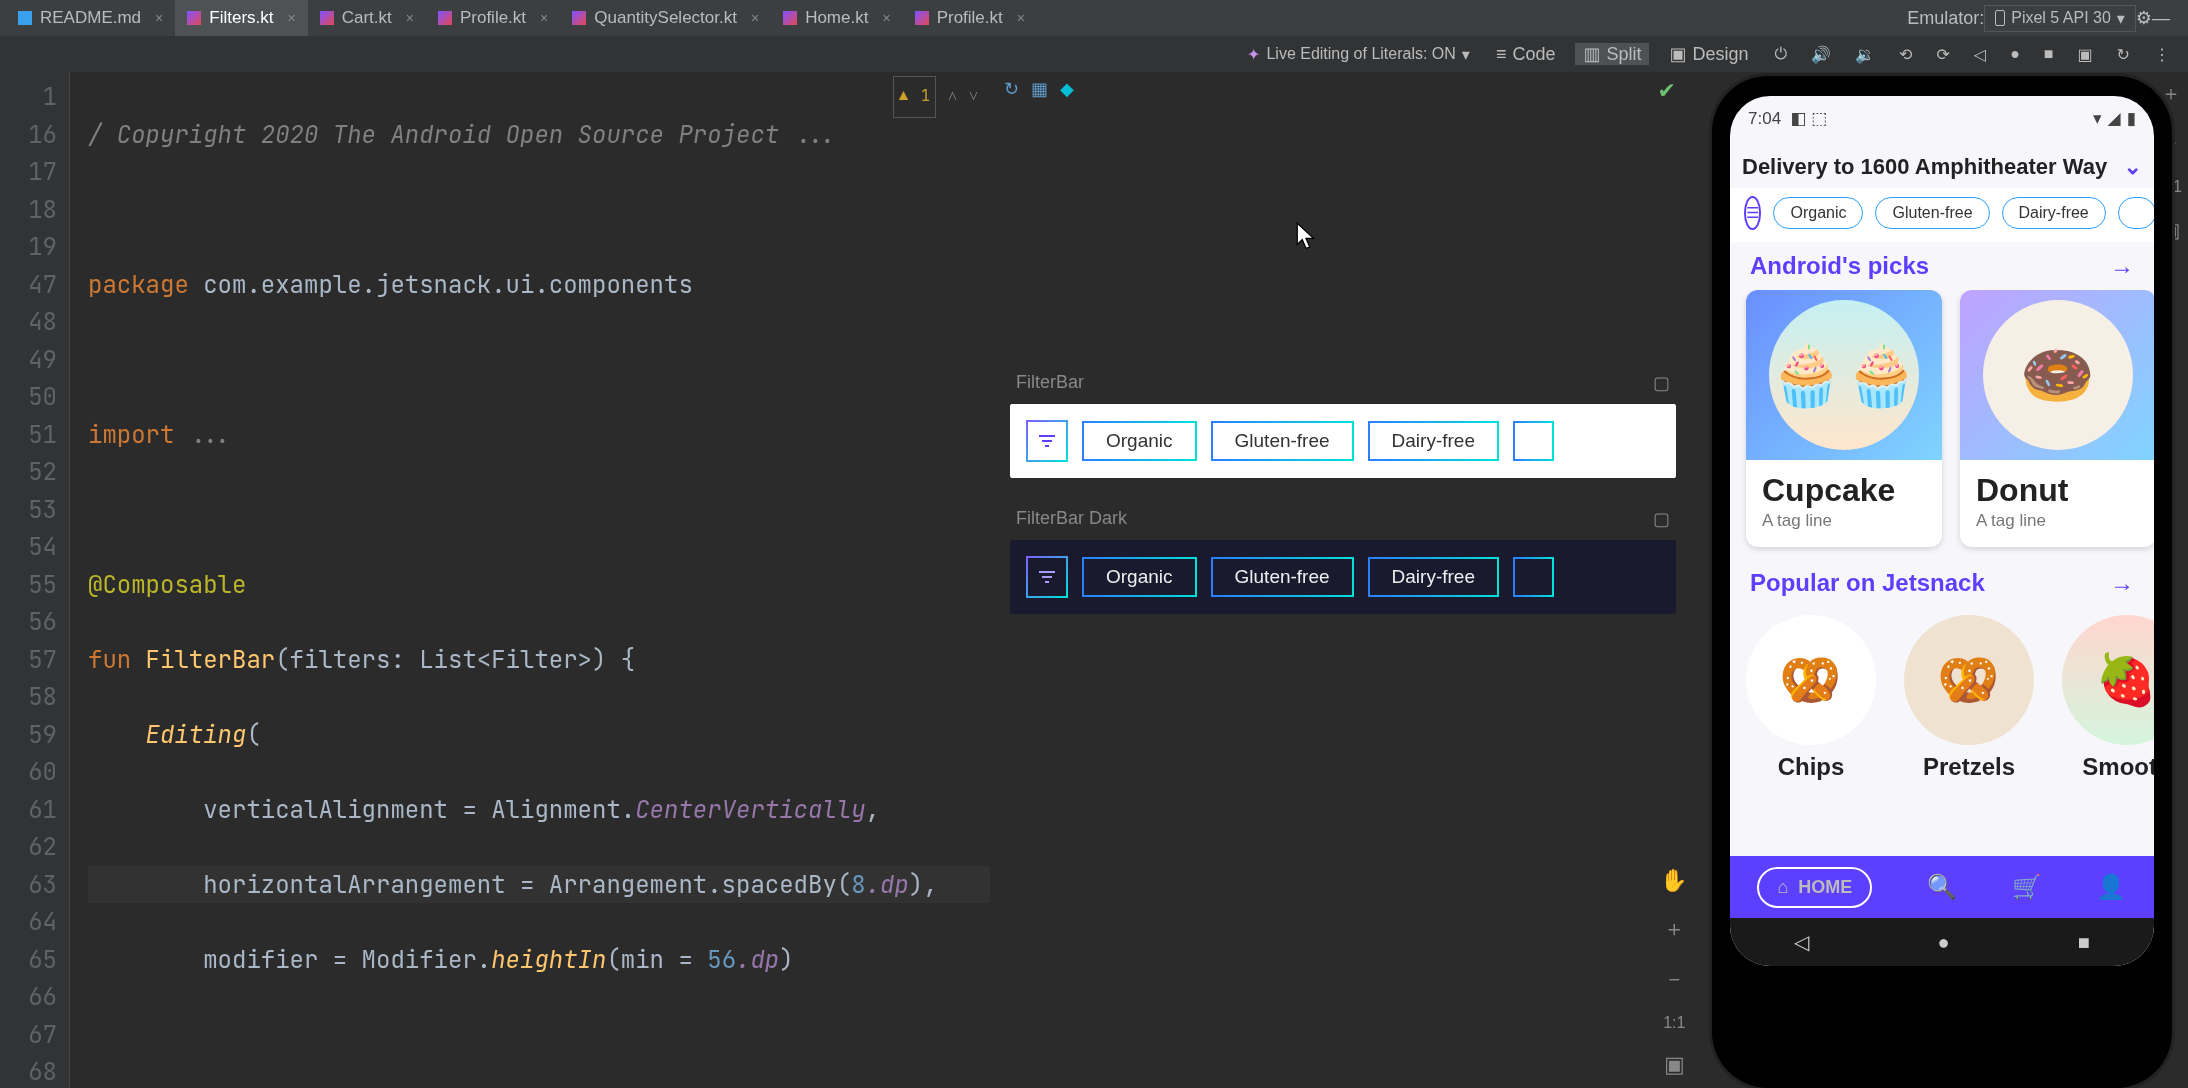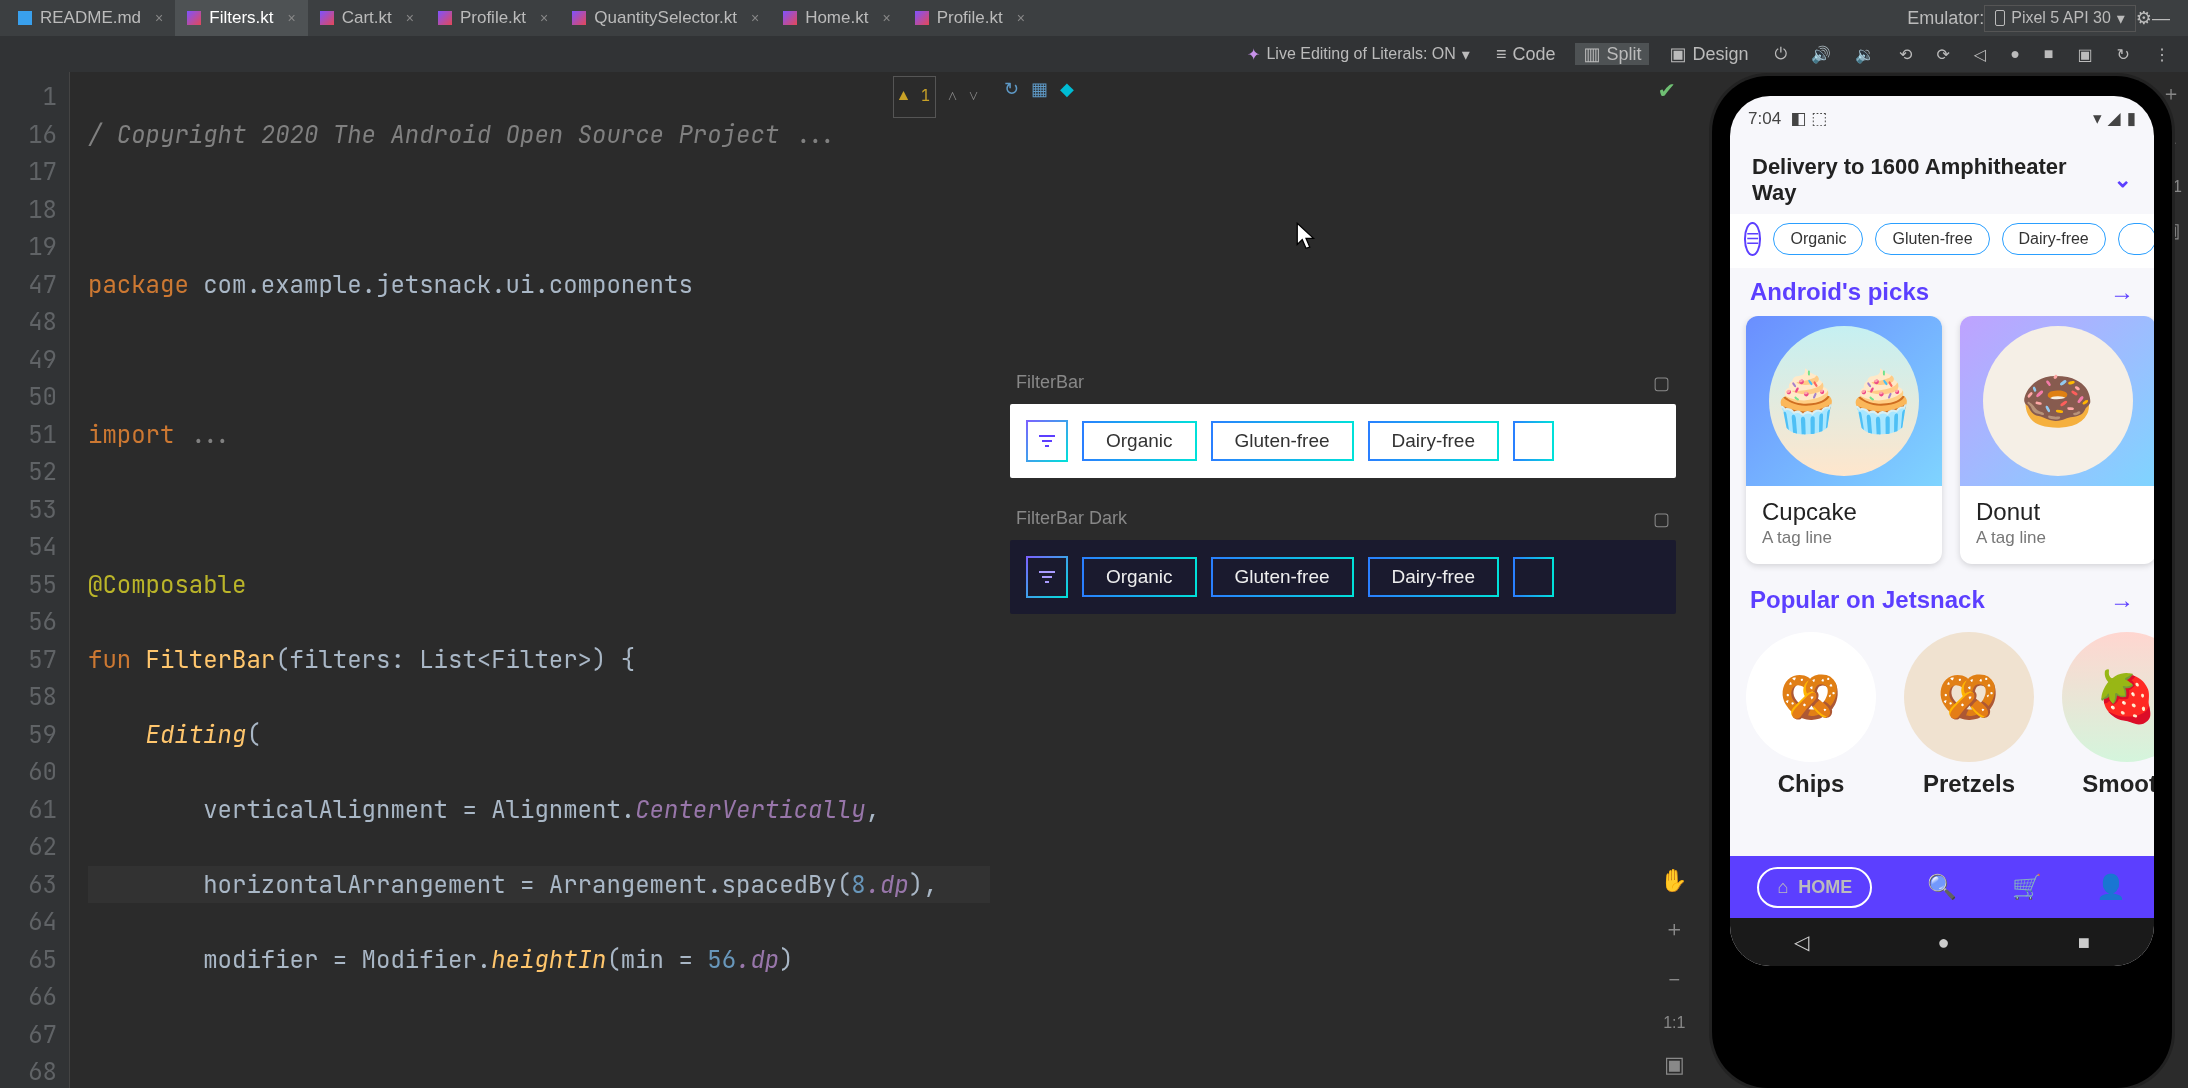--- a/index.html
+++ b/index.html
@@ -193,21 +193,21 @@
   flex-direction: column;
 }
 .statusbar {
   height: 44px; display: flex; align-items: center;
   padding: 0 18px; font-size: 17px; color: #444;
   justify-content: space-between;
 }
 .statusbar .right { display: flex; gap: 6px; }
 .delivery-row {
   display: flex; align-items: center; justify-content: space-between;
-  padding: 14px 22px 8px; font-size: 22px; font-weight: 600; color: #222;
+  padding: 14px 12px 8px; font-size: 22px; font-weight: 600; color: #222;
 }
 .chevron { color: #5c3fff; font-size: 22px; }
 .app-filterbar {
   display: flex; gap: 12px; padding: 8px 14px 12px; align-items: center; overflow: hidden; background: #fff;
 }
 .app-filter-icon {
   width: 34px; height: 34px; border-radius: 50%;
   border: 2px solid #5c3fff;
   display: flex; align-items: center; justify-content: center;
   color: #5c3fff; font-size: 15px;
@@ -231,21 +231,21 @@
 .card-img {
   height: 170px; position: relative;
   background: linear-gradient(135deg,#6a8eff,#7fd4ff);
   display: flex; align-items: center; justify-content: center;
 }
 .card-img.donut { background: linear-gradient(135deg,#bfa2ff,#7fd4ff); }
 .circle-img { width: 150px; height: 150px; border-radius: 50%; display: flex; align-items: center; justify-content: center; font-size: 60px; }
 .circle-img.cupcake { background: linear-gradient(#c5f0f2,#ffe6cc); }
 .circle-img.donut { background: #f5efe6; }
 .card-body { padding: 12px 16px 16px; }
-.card-title { font-size: 24px; font-weight: 400; color: #222; }
+.card-title { font-size: 32px; font-weight: 700; color: #222; }
 .card-tag { font-size: 17px; color: #777; margin-top: 2px; }
 .round-row { display: flex; gap: 28px; padding: 8px 16px; overflow: hidden; }
 .round-item { display: flex; flex-direction: column; align-items: center; gap: 8px; flex-shrink: 0; }
 .round-img { width: 130px; height: 130px; border-radius: 50%; background: #eee; display: flex; align-items: center; justify-content: center; font-size: 50px; }
 .round-img.chips { background: #fff; }
 .round-img.pretzels { background: #f0e2d0; }
 .round-img.smoothie { background: linear-gradient(#ffd6d0,#d4f5dc); }
 .round-label { font-size: 24px; color: #222; font-weight: 700; }
 
 .navbar {

